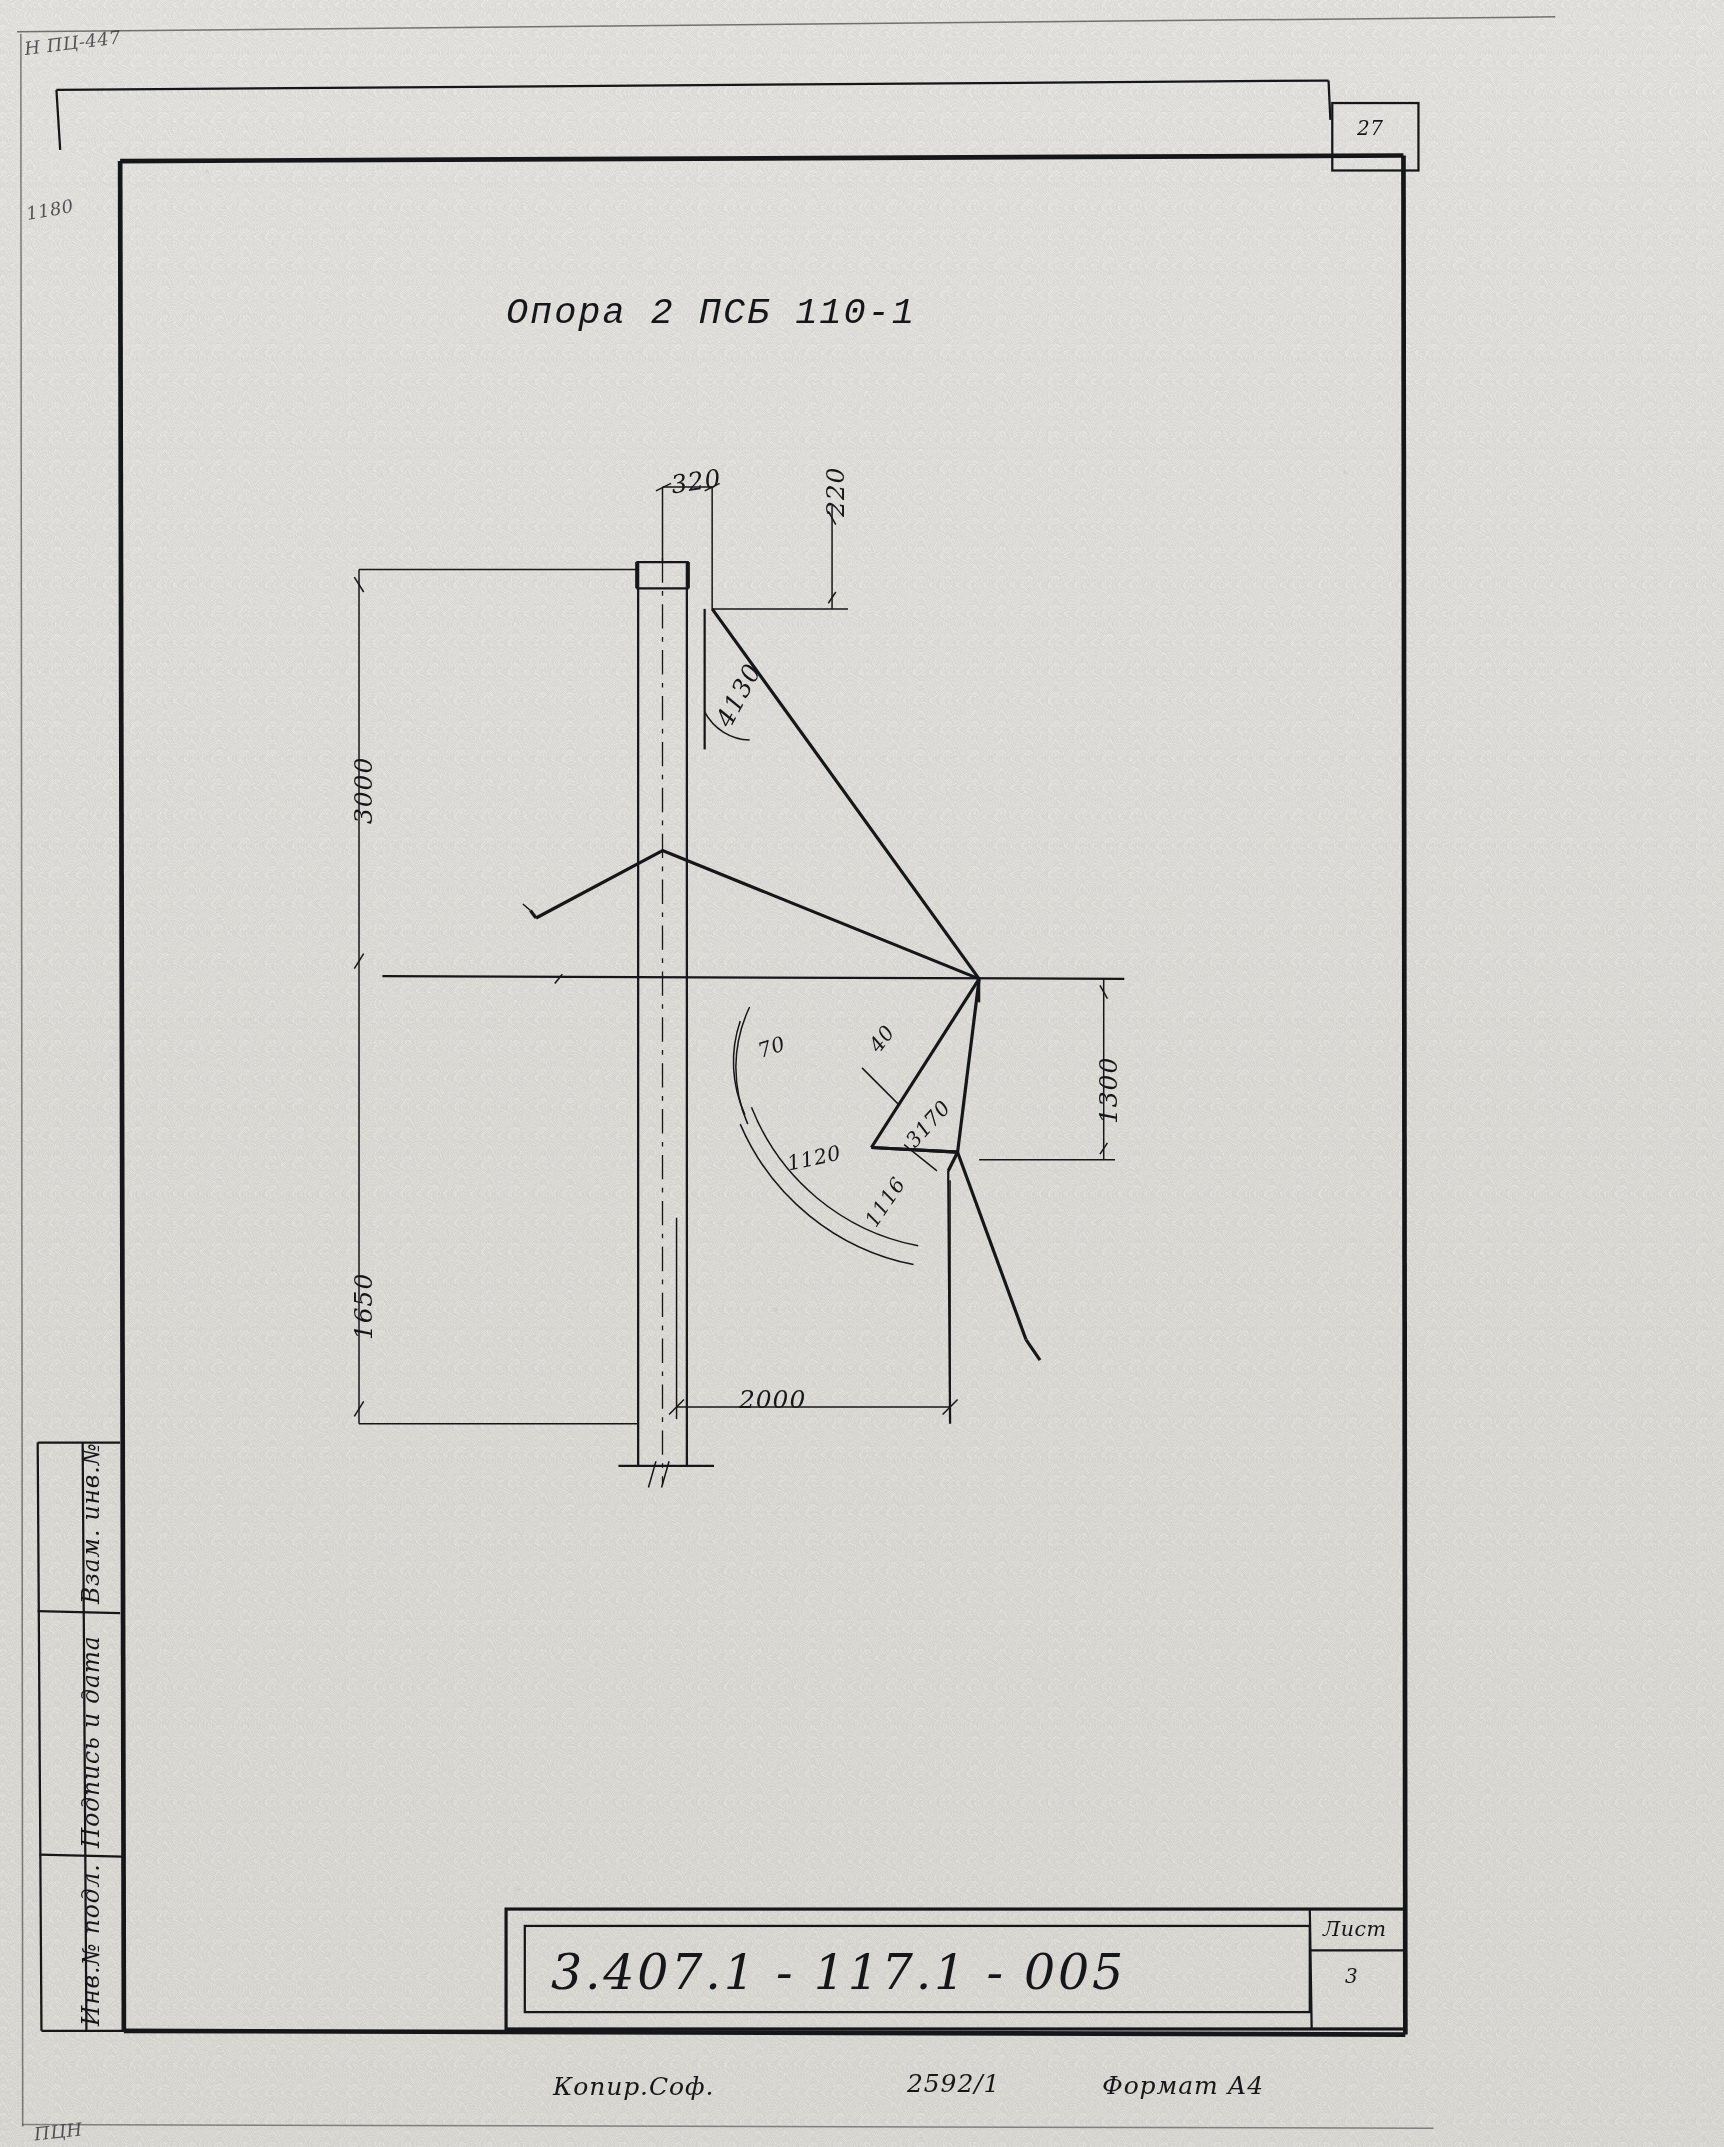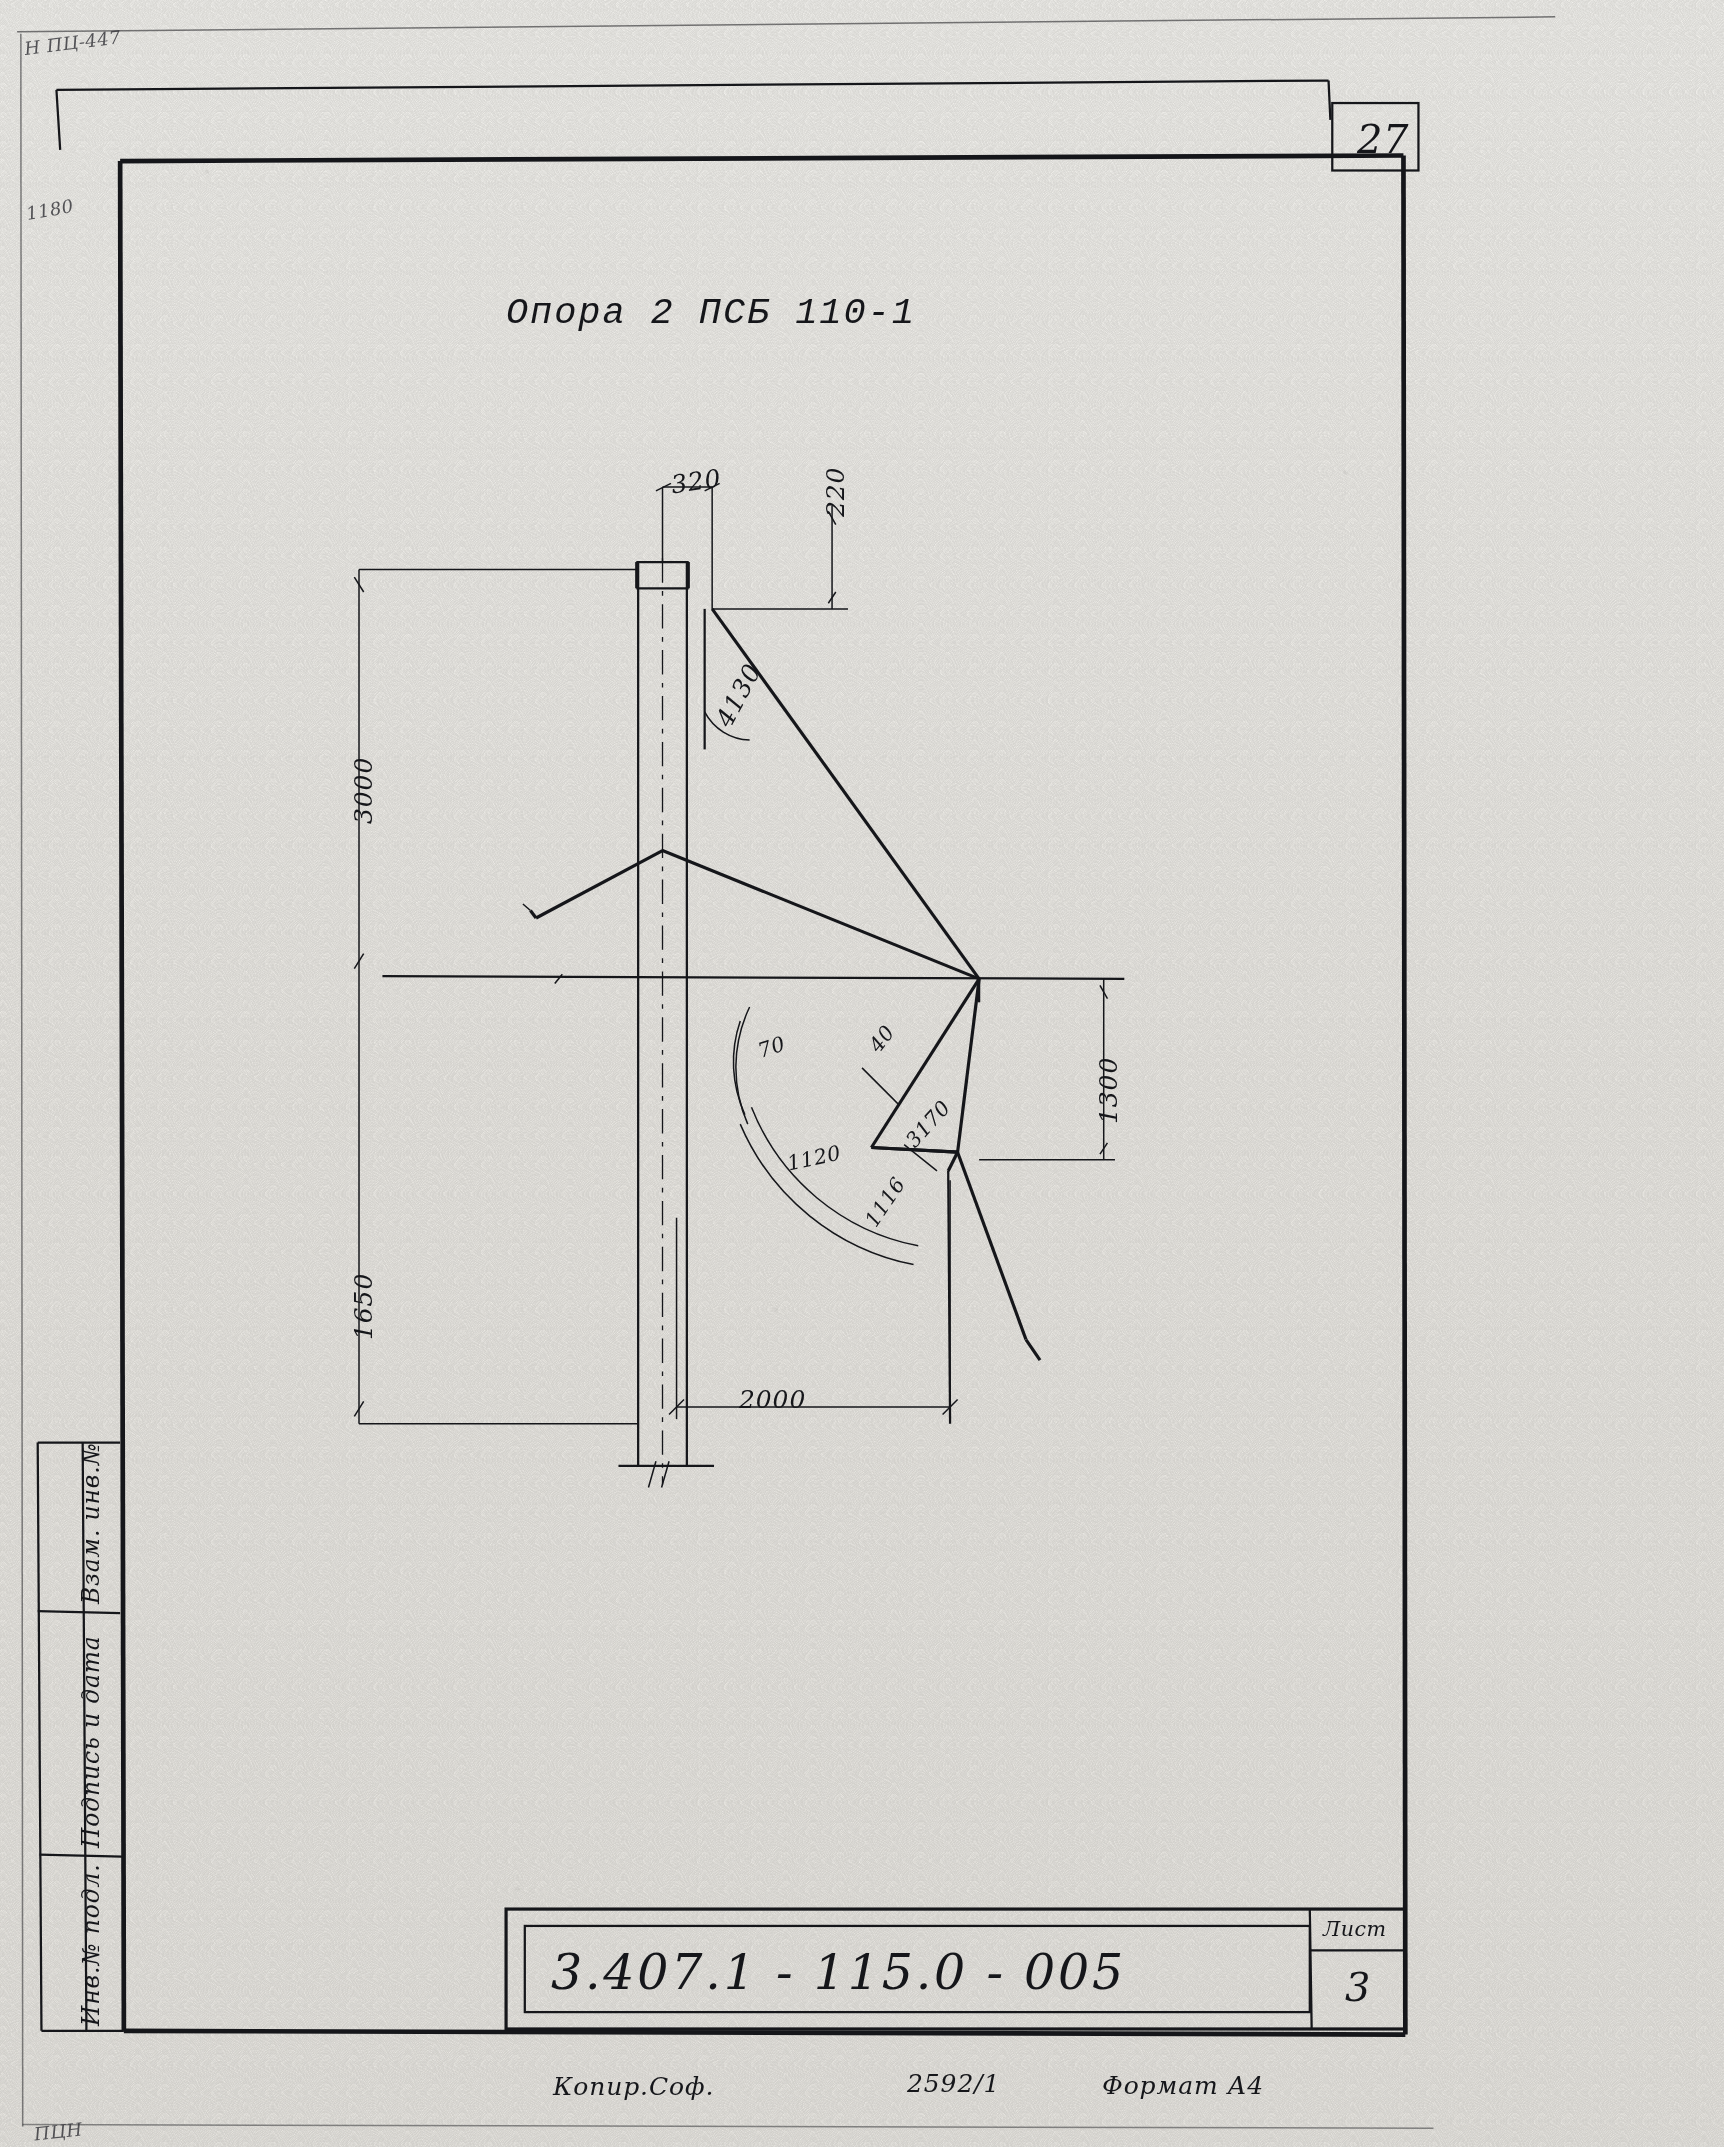--- a/index.html
+++ b/index.html
@@ -36,21 +36,21 @@
   .dash{stroke-dasharray:26 9 5 9;stroke-width:1.4;}
   .txt{
     position:absolute;color:#15161a;
     font-family:"Liberation Serif", serif;
     white-space:nowrap;
   }
   .hand{font-style:italic;font-family:"DejaVu Serif",serif;letter-spacing:0.5px;}
   .title{font-size:37px;font-style:italic;letter-spacing:1.9px;}
   .dimnum{font-size:25px;font-style:italic;letter-spacing:0.9px;}
   .small{font-size:20.6px;font-style:italic;}
-  .blocknum{font-size:40px;font-style:italic;}
+  .blocknum{font-size:20px;font-style:italic;}
   .bignum{font-size:49px;font-style:italic;letter-spacing:2.8px;}
   .foot{font-size:25px;font-style:italic;letter-spacing:0.9px;}
   .lefttab{
     position:absolute;font-size:23.4px;font-style:italic;
     transform-origin:left top;transform:rotate(-90deg);
     letter-spacing:0.9px;color:#15161a;
   }
   .corner-scrawl{
     position:absolute;font-size:18px;color:#3a3a3f;font-style:italic;opacity:.85;
   }
@@ -169,21 +169,21 @@
     <path class="ln thin" d="M 722 1300 L 722 1515"></path>
     <path class="ln thin" d="M 1014 1260 L 1014 1515"></path>
     <path class="ln thin" d="M 714 1510 L 730 1494"></path>
     <path class="ln thin" d="M 1006 1510 L 1022 1494"></path>
   </svg>
 
   <div class="txt title hand" style="left:506px;top:292px;font-family:Liberation Mono, monospace;">Опора 2 ПСБ 110-1</div>
 
   <div class="txt blocknum hand" style="left:1357px;top:116px;">27</div>
 
-  <div class="txt bignum hand" style="left:551px;top:1944px;">3.407.1 - 115.0 - 005</div>
+  <div class="txt bignum hand" style="left:551px;top:1944px;">3.407.1 - 117.1 - 005</div>
 
   <div class="txt small hand" style="left:1323px;top:1917px;">Лист</div>
   <div class="txt blocknum hand" style="left:1345px;top:1964px;">3</div>
 
   <div class="txt foot hand" style="left:545px;top:2072px;margin-left:8px;">Копир.Соф.</div>
   <div class="txt foot hand" style="left:907px;top:2069px;">2592/1</div>
   <div class="txt foot hand" style="left:1102px;top:2071px;">Формат А4</div>
 
   <div class="corner-scrawl hand" style="left:24px;top:32px;transform:rotate(-7deg);">Н ПЦ-447</div>
   <div class="corner-scrawl hand" style="left:26px;top:199px;transform:rotate(-10deg);">1180</div>

